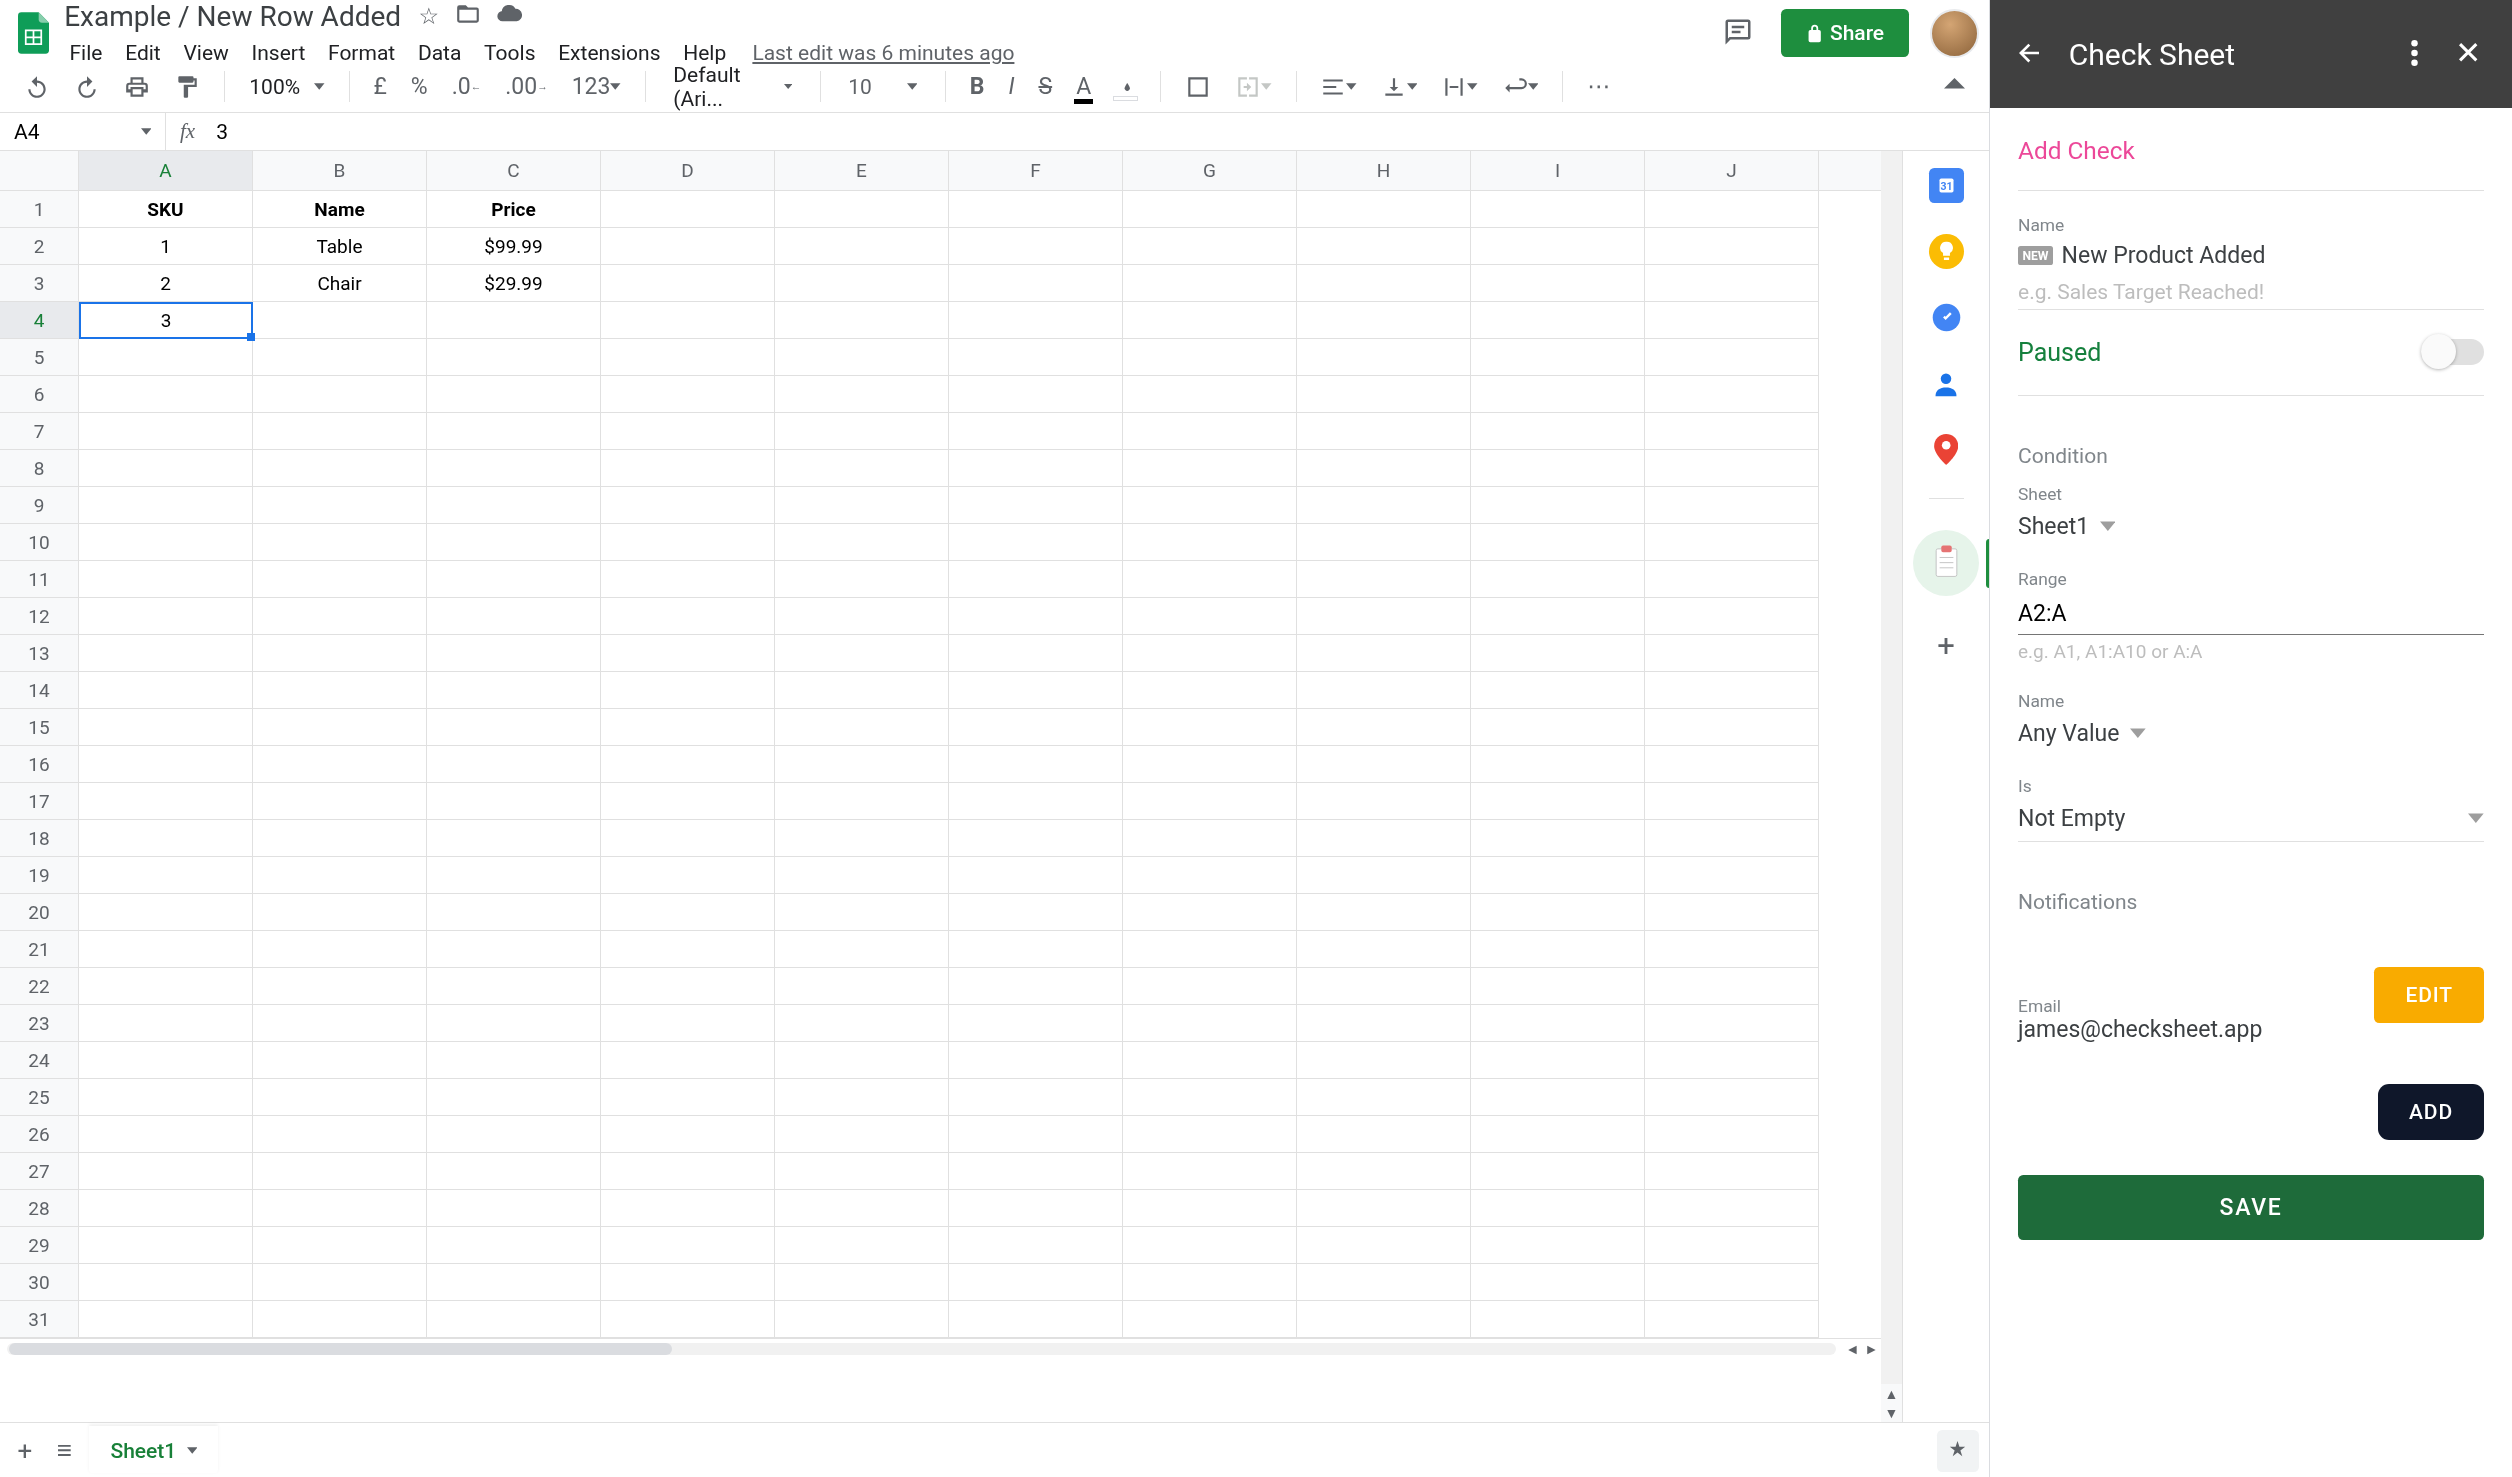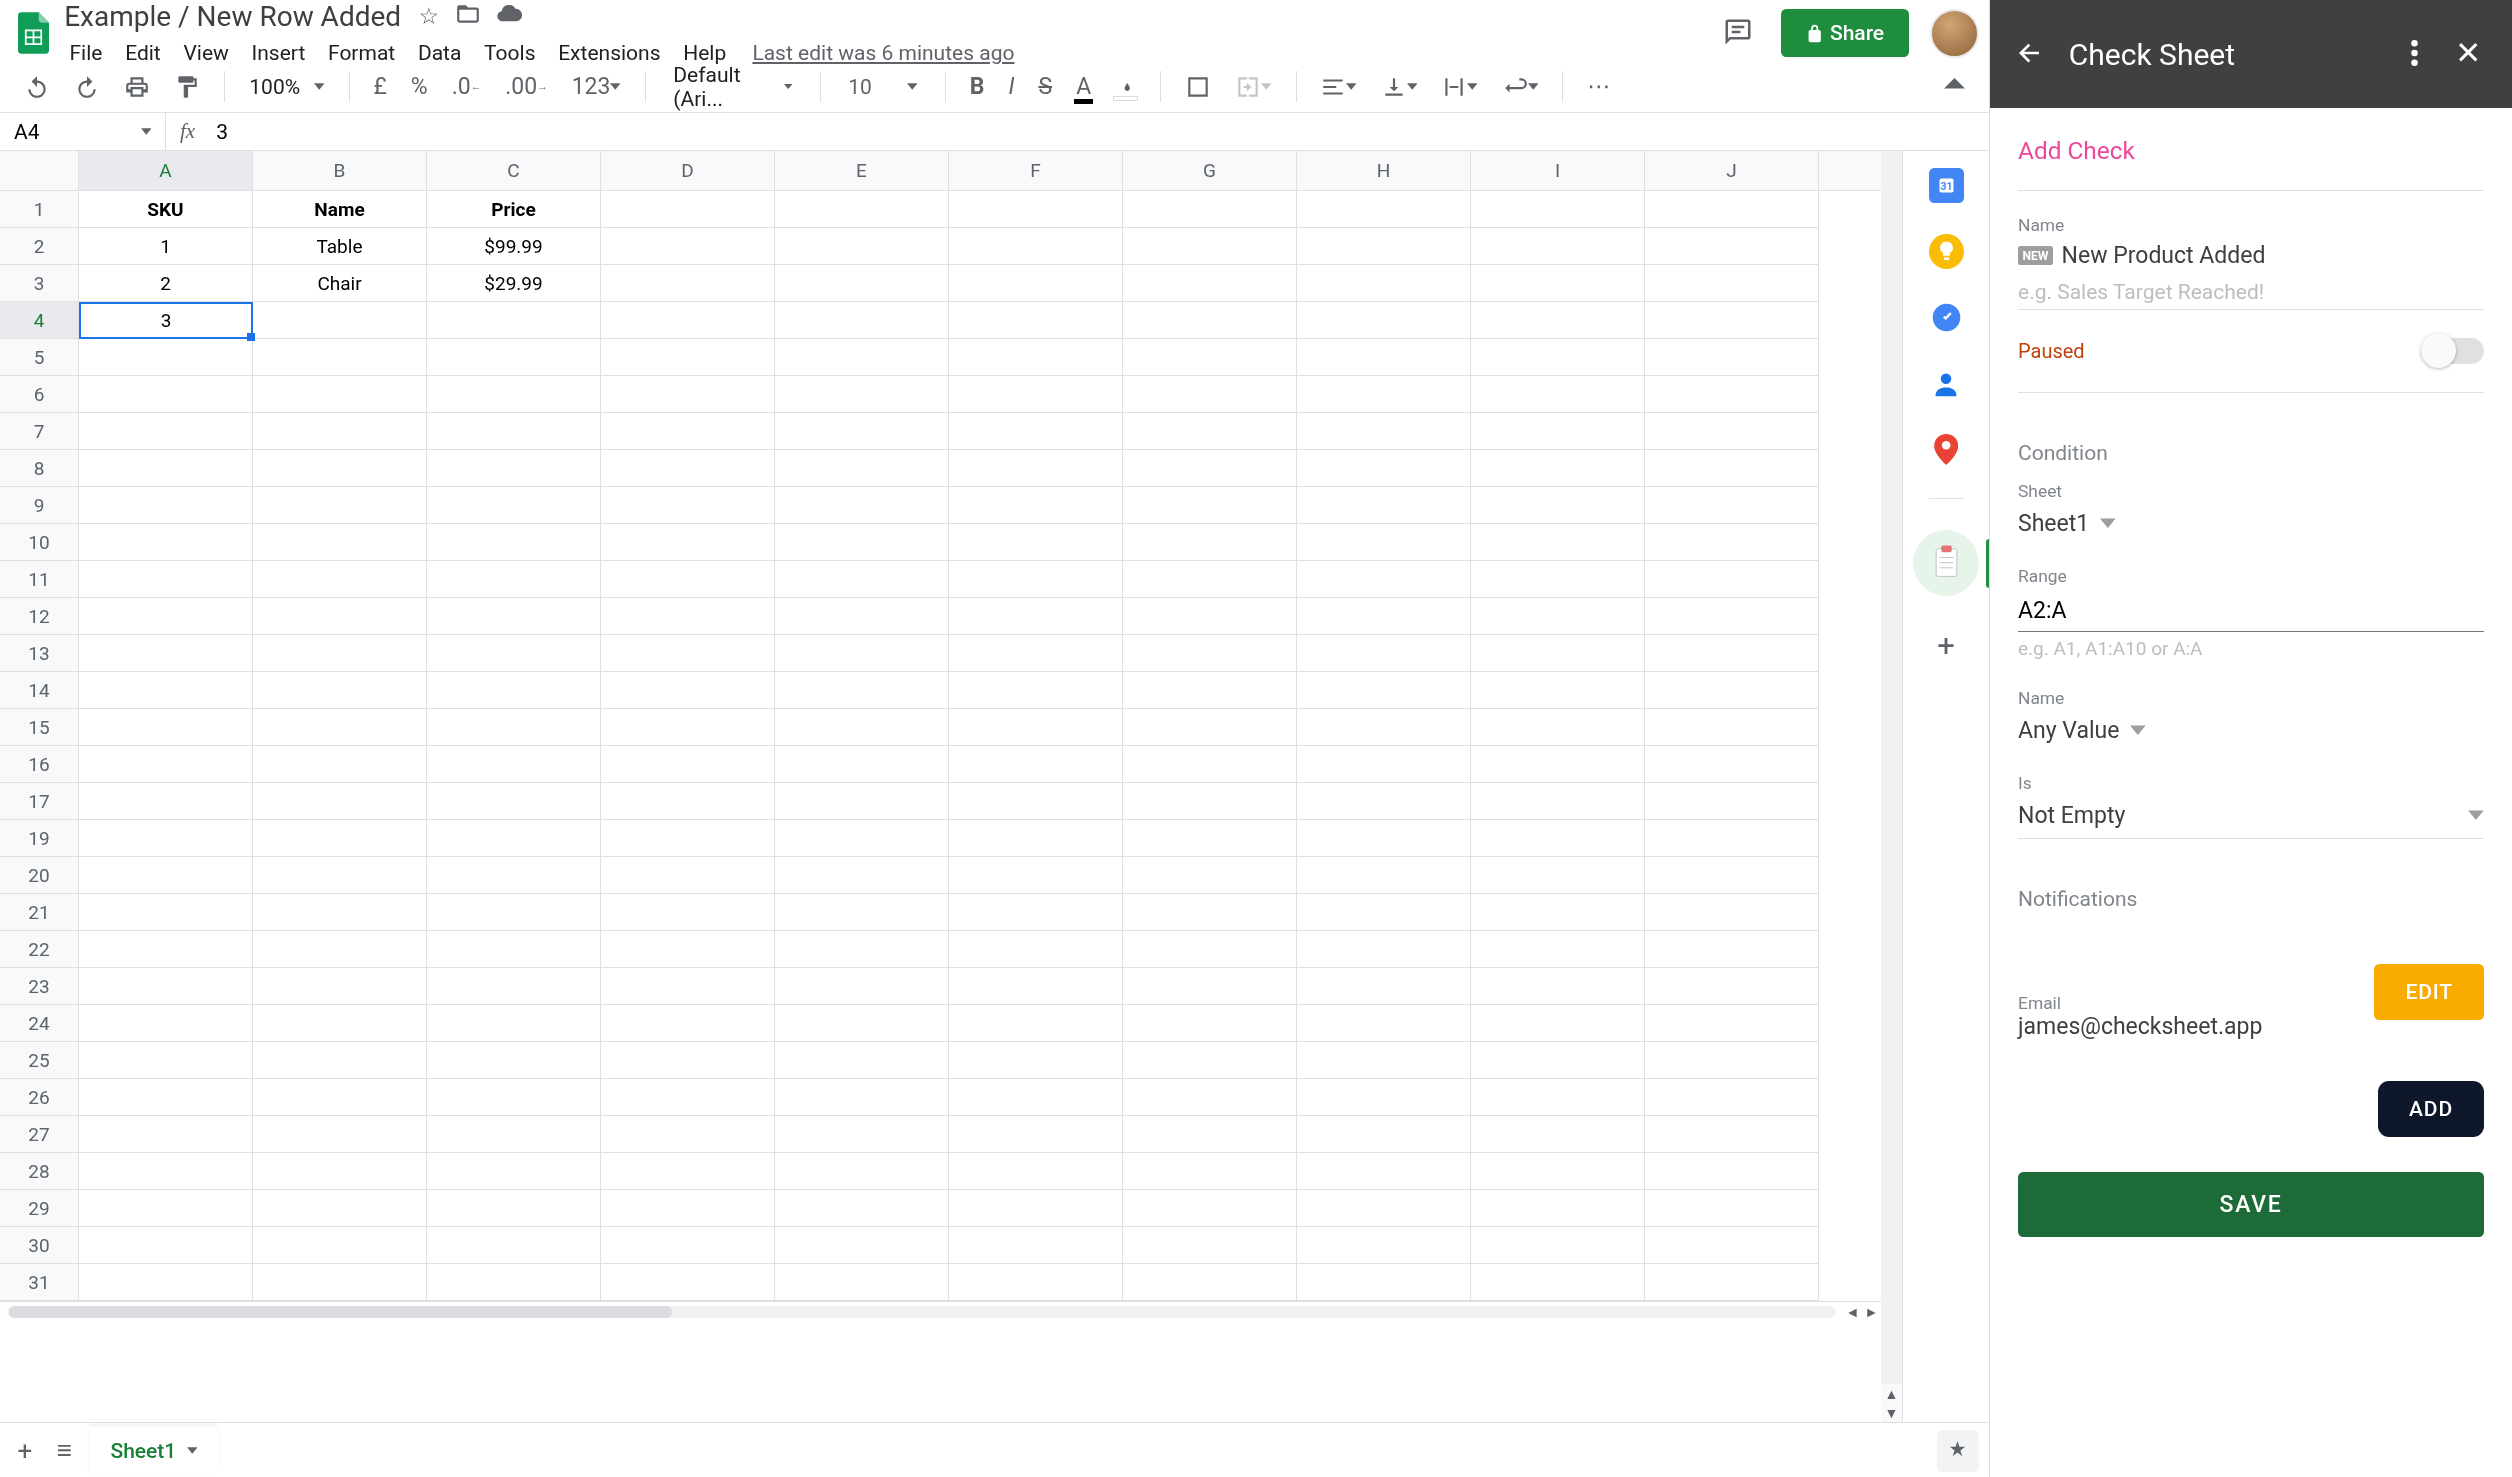--- a/index.html
+++ b/index.html
@@ -540,20 +540,33 @@
             <div class="cell"></div>
             <div class="cell"></div>
             <div class="cell"></div>
             <div class="cell"></div>
             <div class="cell"></div>
             <div class="cell"></div>
             <div class="cell"></div>
           </div>
           <div class="grid-row">
             <div class="row-header">17</div>
+            <div class="cell"></div>
+            <div class="cell"></div>
+            <div class="cell"></div>
+            <div class="cell"></div>
+            <div class="cell"></div>
+            <div class="cell"></div>
+            <div class="cell"></div>
+            <div class="cell"></div>
+            <div class="cell"></div>
+            <div class="cell"></div>
+          </div>
+          <div class="grid-row">
+            <div class="row-header">18</div>
             <div class="cell"></div>
             <div class="cell"></div>
             <div class="cell"></div>
             <div class="cell"></div>
             <div class="cell"></div>
             <div class="cell"></div>
             <div class="cell"></div>
             <div class="cell"></div>
             <div class="cell"></div>
             <div class="cell"></div>
@@ -822,21 +835,21 @@
     <div class="cs-divider"></div>
 
     <div class="cs-label">Name</div>
     <div class="cs-name-row">
       <span class="new-badge">NEW</span>
       <span class="cs-name-text">New Product Added</span>
     </div>
     <input class="cs-input-line" style="border-bottom: 0.9px solid rgb(224, 224, 224);" placeholder="e.g. Sales Target Reached!">
 
     <div class="cs-row-flex" style="margin-top:24.4px">
-      <span style="font-size:20px;color:#c2410c">Paused</span>
+      <span style="font-size:25px;color:#15803d">Paused</span>
       <div class="cs-toggle"></div>
     </div>
     <div class="cs-divider"></div>
 
     <div class="cs-section-title">Condition</div>
 
     <div class="cs-field-label">Sheet</div>
     <div class="cs-select">
       <span>Sheet1</span>
       <svg width="15.7" height="10.5" viewBox="0 0 10 6">

